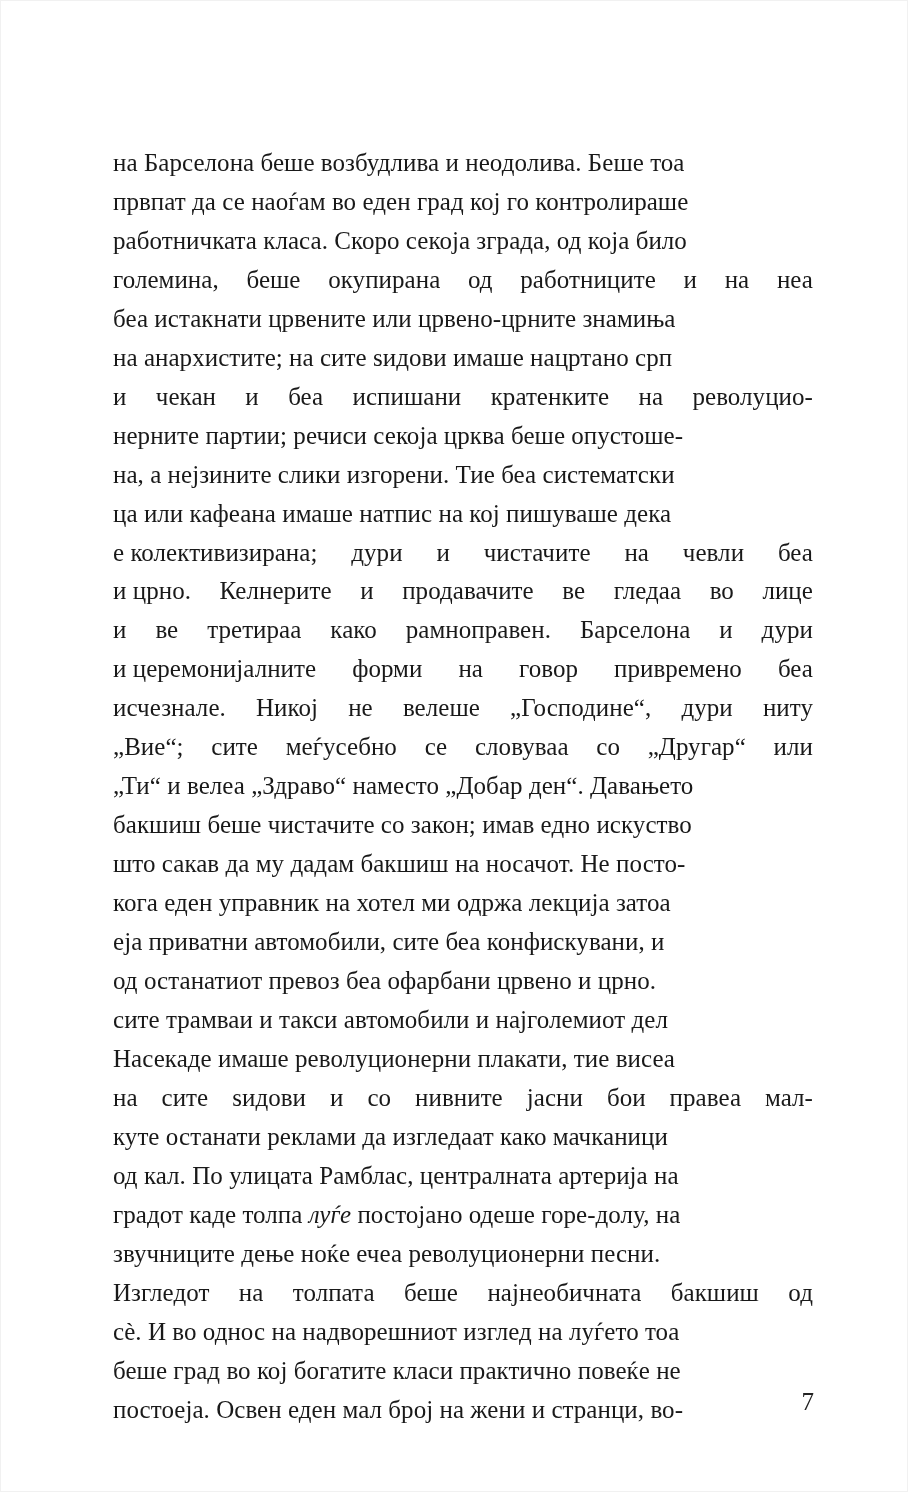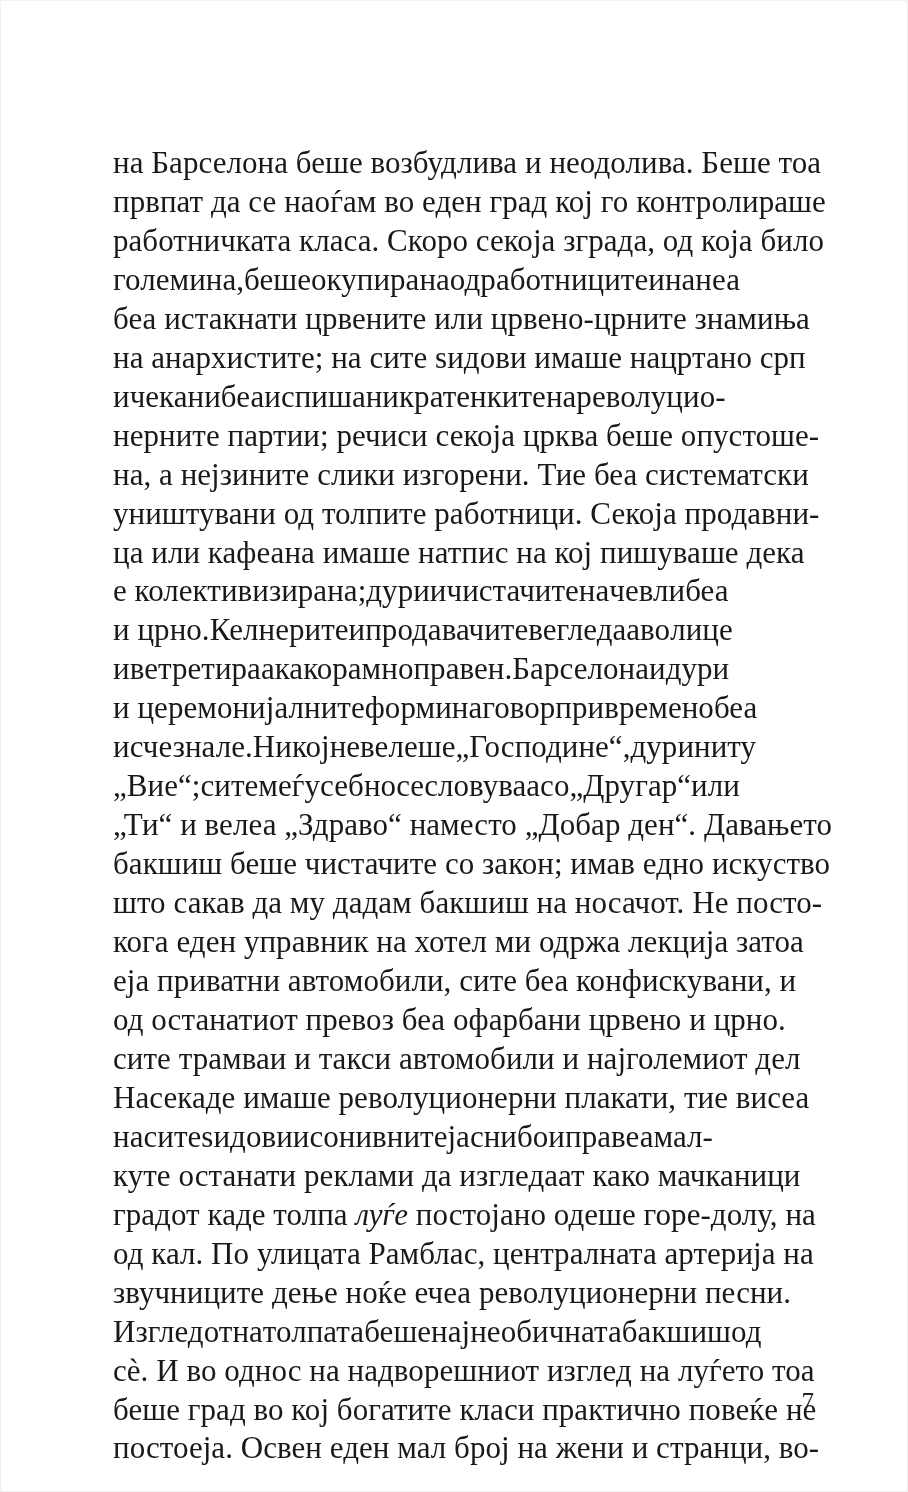--- a/index.html
+++ b/index.html
@@ -28,31 +28,32 @@
   }
 
   .text-block {
     position: absolute;
     left: 113px;
     top: 144px;
     width: 700px;
   }
 
   .body-line {
-    font-size: 31px;
+    font-size: 25px;
     line-height: 38.95px;
     letter-spacing: 0.05px;
     color: #191919;
     white-space: nowrap;
     font-weight: 400;
   }
 
   
   .body-line.just {
     display: flex;
+    justify-content: space-between;
     white-space: normal;
   }
   .body-line.just > span {
     white-space: pre;
   }
 
   .body-line em {
     font-style: italic;
   }
 
@@ -99,21 +100,20 @@
       <span>и</span>
       <span>беа</span>
       <span>испишани</span>
       <span>кратенките</span>
       <span>на</span>
       <span>револуцио-</span>
     </div>
 
     <div class="body-line">нерните партии; речиси секоја црква беше опустоше-</div>
     <div class="body-line">на, а нејзините слики изгорени. Тие беа систематски</div>
-    <div class="body-line">уништувани од толпите работници. Секоја продавни-</div>
     <div class="body-line">ца или кафеана имаше натпис на кој пишуваше дека</div>
 
     <div class="body-line just">
       <span>е колективизирана;</span>
       <span>дури</span>
       <span>и</span>
       <span>чистачите</span>
       <span>на</span>
       <span>чевли</span>
       <span>беа</span>
@@ -188,23 +188,23 @@
       <span>и</span>
       <span>со</span>
       <span>нивните</span>
       <span>јасни</span>
       <span>бои</span>
       <span>правеа</span>
       <span>мал-</span>
     </div>
 
     <div class="body-line">куте останати реклами да изгледаат како мачканици</div>
+    <div class="body-line">од кал. По улицата Рамблас, централната артерија на</div>
+
     <div class="body-line"><span>градот каде толпа </span><em>луѓе</em><span> постојано одеше горе-долу, на</span></div>
-
-    <div class="body-line">од кал. По улицата Рамблас, централната артерија на</div>
 
     <div class="body-line">звучниците дење ноќе ечеа револуционерни песни.</div>
 
     <div class="body-line just">
       <span>Изгледот</span>
       <span>на</span>
       <span>толпата</span>
       <span>беше</span>
       <span>најнеобичната</span>
       <span>бакшиш</span>

